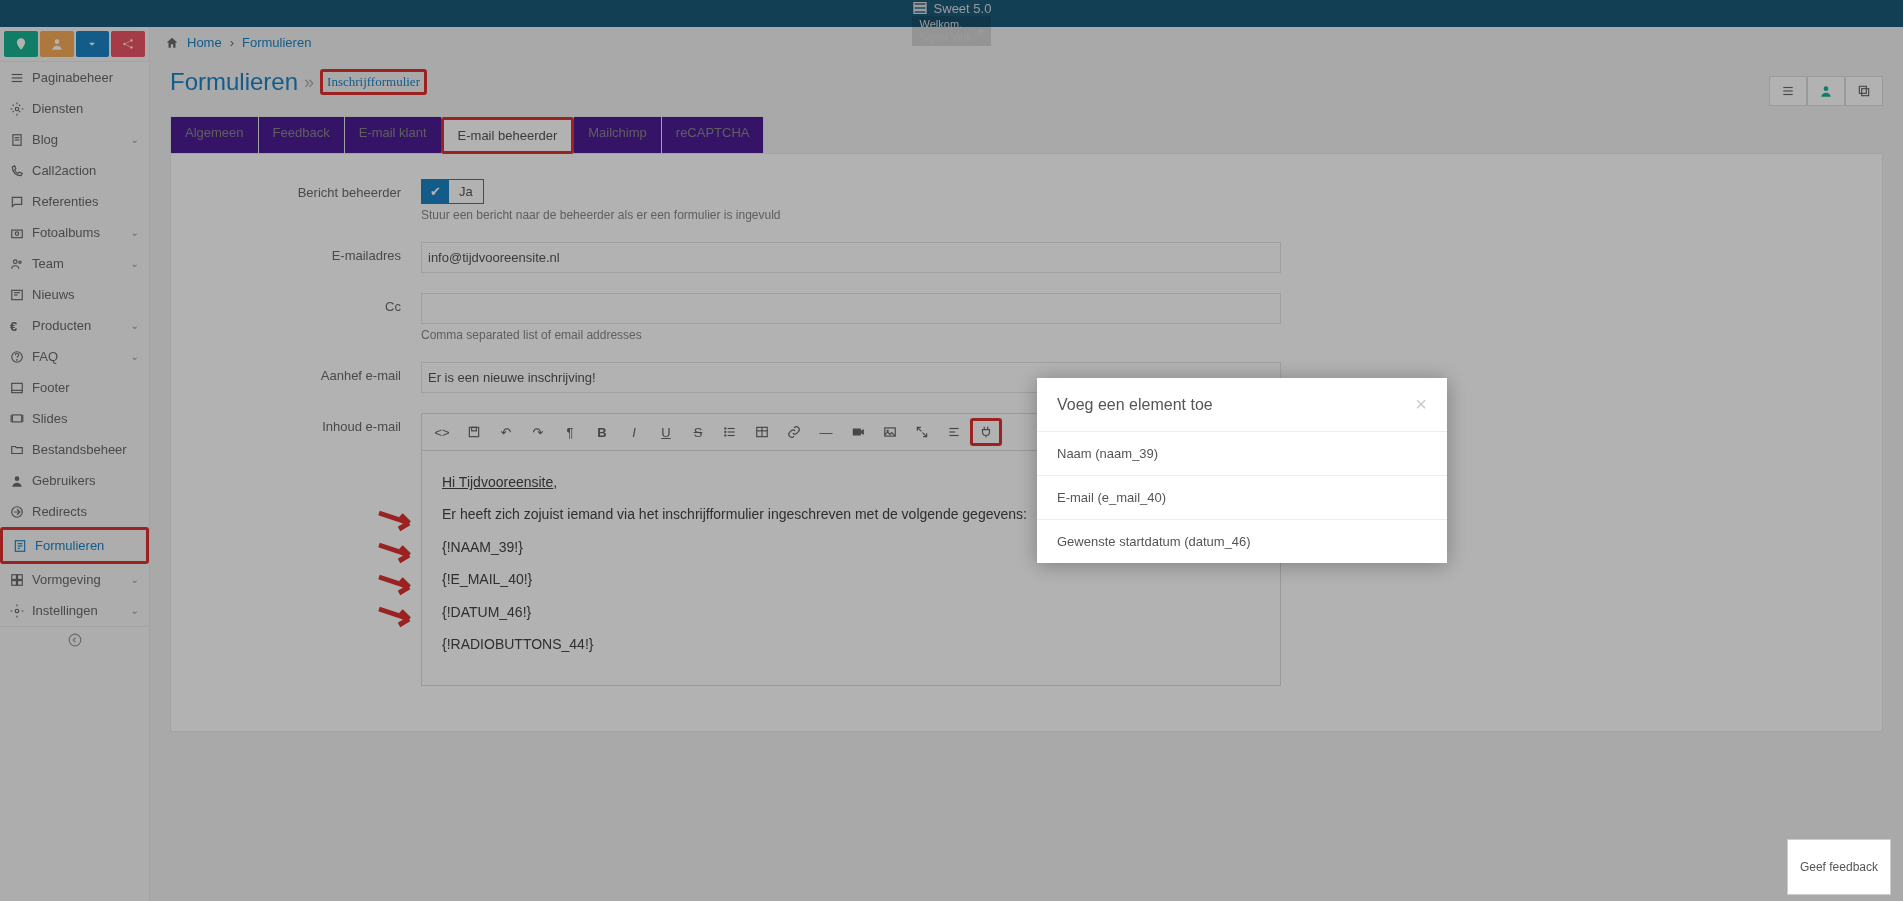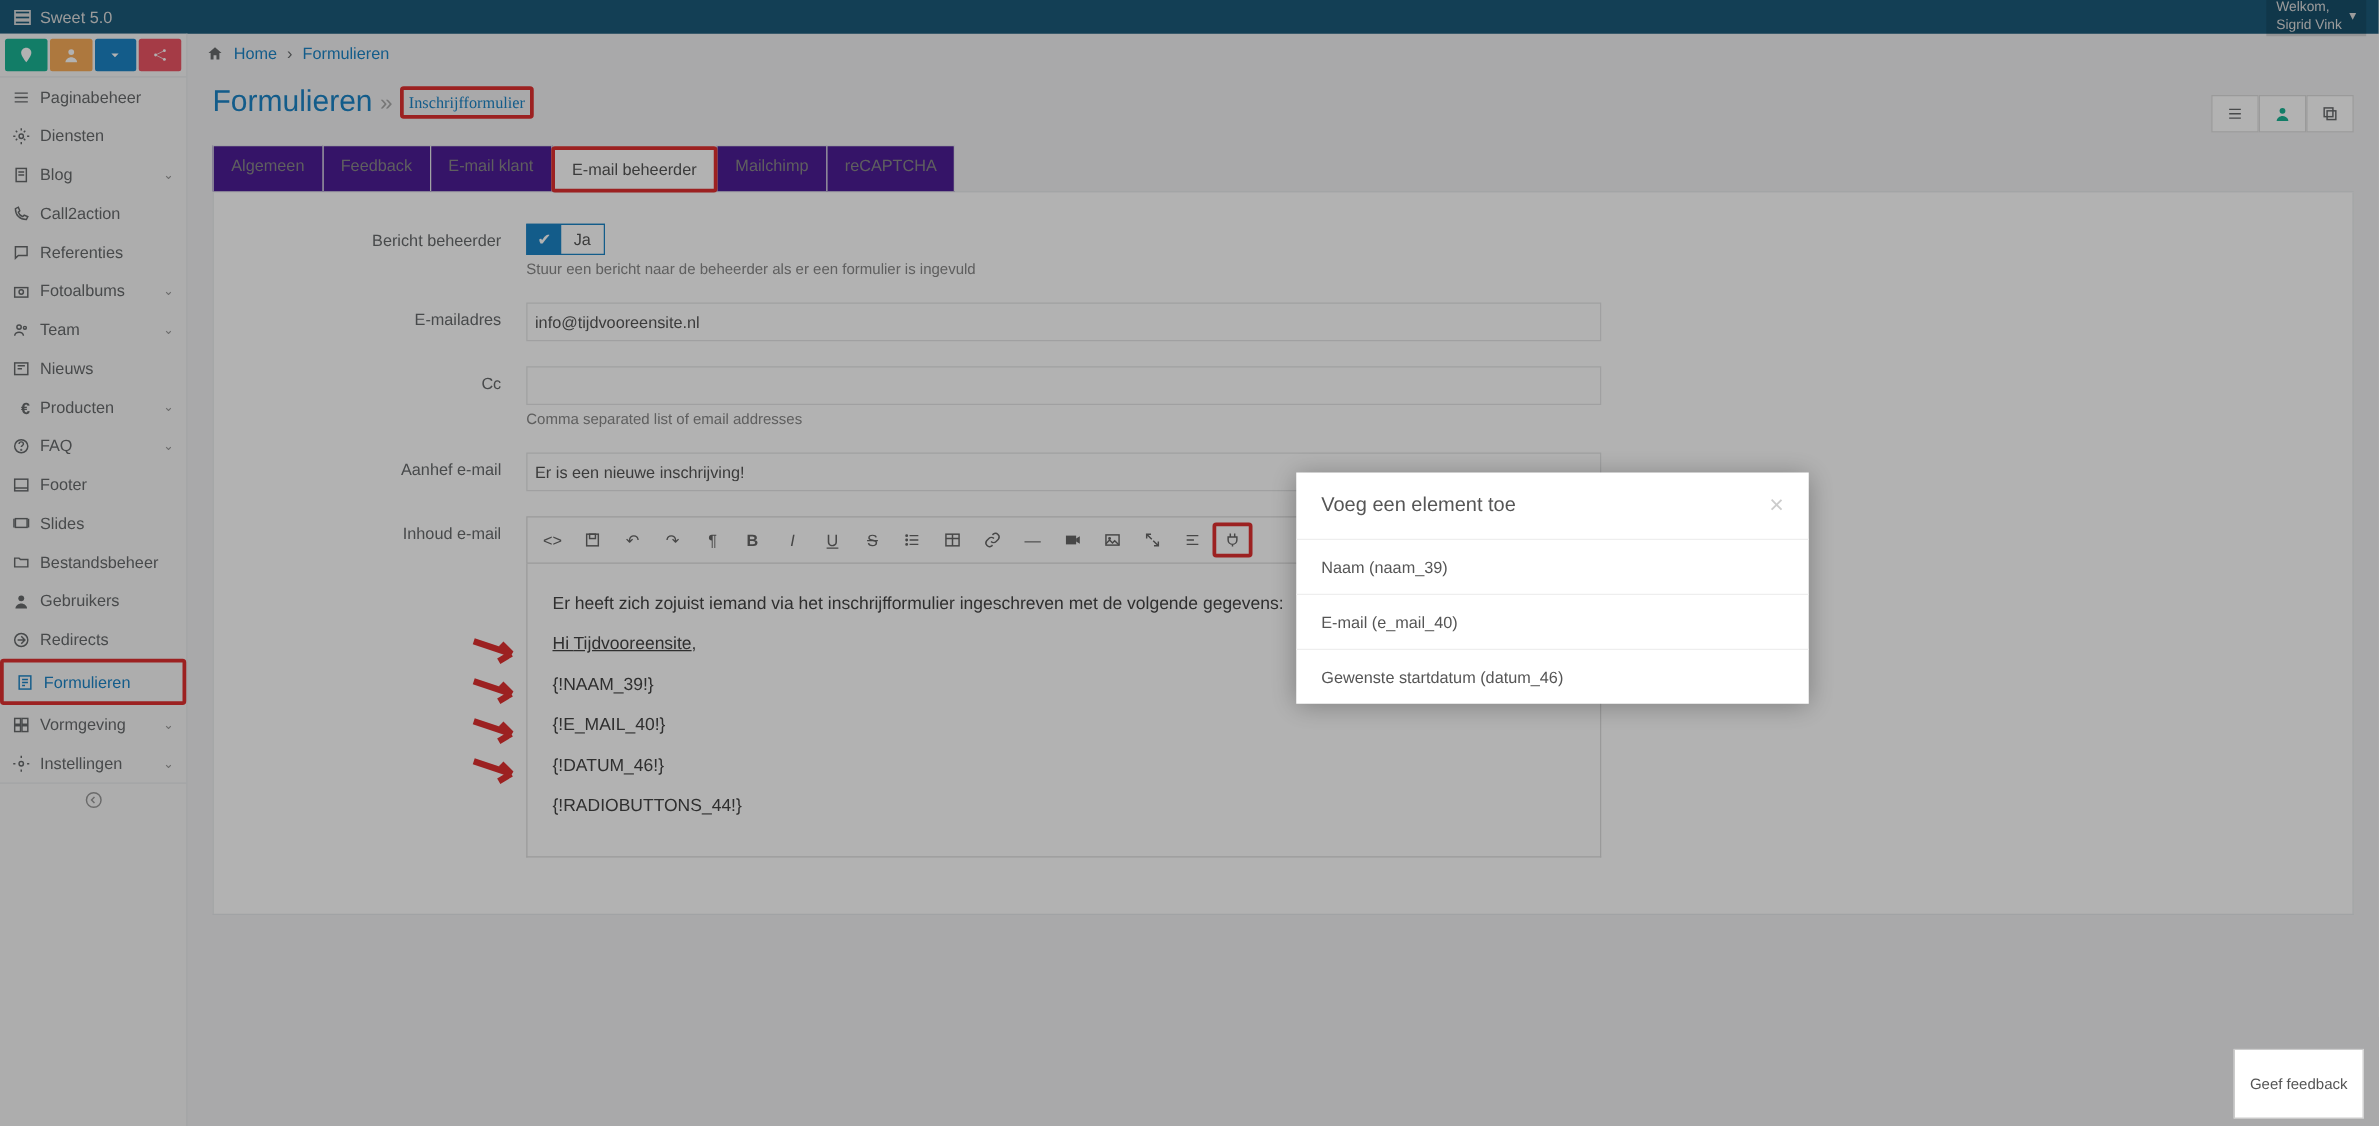--- a/index.html
+++ b/index.html
@@ -1,30 +1,30 @@
 <!DOCTYPE html>
 <html><head>
 <meta charset="utf-8">
 <style>
 * { box-sizing: border-box; margin: 0; padding: 0; }
 body { font-family: "Helvetica Neue", Arial, sans-serif; font-size: 13px; color: #676a6c; background: #f3f3f4; overflow: hidden; }
 .overlay { position: fixed; inset: 0; background: rgba(0,0,0,0.3); z-index: 900; }
-.topbar { background: #1c5b7a; height: 27px; display: flex; align-items: center; justify-content: space-between; padding: 0 10px; color: #dedede; }
+.topbar { background: #1c5b7a; height: 27px; display: flex; align-items: center; justify-content: space-between; padding: 0 10px; color: #dedede; flex-direction: column; }
 .topbar .brand { display: flex; align-items: center; font-size: 13px; gap: 6px; }
 .topbar .brand svg { width: 16px; height: 16px; }
 .topbar .welcome { font-size: 11px; background: rgba(0,0,0,0.12); padding: 2px 8px; line-height: 1.2; display: flex; align-items: center; gap: 6px; }
 .layout { display: flex; height: calc(100vh - 27px); }
 .sidebar { width: 150px; background: #f8f8f8; border-right: 1px solid #e7eaec; display: flex; flex-direction: column; }
 .sidebar .topbuttons { display: flex; padding: 4px; gap: 2px; border-bottom: 1px solid #e7eaec; }
 .sidebar .topbuttons .btn { flex: 1; height: 26px; display: flex; align-items: center; justify-content: center; color: #fff; border-radius: 2px; }
 .btn-green { background: #1ab394; }
 .btn-orange { background: #f8ac59; }
 .btn-blue { background: #1c84c6; }
 .btn-red { background: #ed5565; }
-.navlist { list-style: none; text-align: right; }
+.navlist { list-style: none; }
 .navlist li { display: flex; align-items: center; padding: 8px 10px; font-size: 13px; color: #676a6c; cursor: pointer; gap: 8px; position: relative; }
 .navlist li.active { color: #1c84c6; }
 .navlist li .chev { margin-left: auto; font-size: 10px; color: #999; }
 .highlight-box { border: 3px solid #e03030; border-radius: 3px; }
 .sidebar li.highlight-box { border-width: 3px; }
 .collapse-btn { text-align: center; padding: 6px; border-top: 1px solid #e7eaec; color: #999; }
 .main { flex: 1; display: flex; flex-direction: column; overflow: auto; }
 .breadcrumb-row { display: flex; align-items: center; gap: 8px; padding: 8px 15px; font-size: 13px; color: #676a6c; border-bottom: 0; text-align: center; }
 .breadcrumb-row a { color: #1c84c6; text-decoration: none; }
 .page-title { padding: 10px 20px 20px; font-size: 24px; color: #1c84c6; font-weight: 400; display: flex; align-items: center; gap: 6px; }
@@ -423,22 +423,22 @@
                 </svg></div>
             <div class="arrow" style="left:-45px; top:90px"><svg viewBox="0 0 40 24">
                   <path d="M2 4 L32 14 L24 6 M32 14 L22 20" stroke="#e03030" stroke-width="5" fill="none"></path>
                 </svg></div>
             <div class="arrow" style="left:-45px; top:122px"><svg viewBox="0 0 40 24">
                   <path d="M2 4 L32 14 L24 6 M32 14 L22 20" stroke="#e03030" stroke-width="5" fill="none"></path>
                 </svg></div>
             <div class="arrow" style="left:-45px; top:154px"><svg viewBox="0 0 40 24">
                   <path d="M2 4 L32 14 L24 6 M32 14 L22 20" stroke="#e03030" stroke-width="5" fill="none"></path>
                 </svg></div>
+            <p><u><span>Hi </span><span>Tijdvooreensite</span></u><span>,</span></p>
             <p>Er heeft zich zojuist iemand via het inschrijfformulier ingeschreven met de volgende gegevens:</p>
-            <p><u><span>Hi </span><span>Tijdvooreensite</span></u><span>,</span></p>
             <p>{!NAAM_39!}</p>
             <p>{!E_MAIL_40!}</p>
             <p>{!DATUM_46!}</p>
             <p>{!RADIOBUTTONS_44!}</p>
           </div>
         </div>
       </div>
 
     </div>
   </div>

